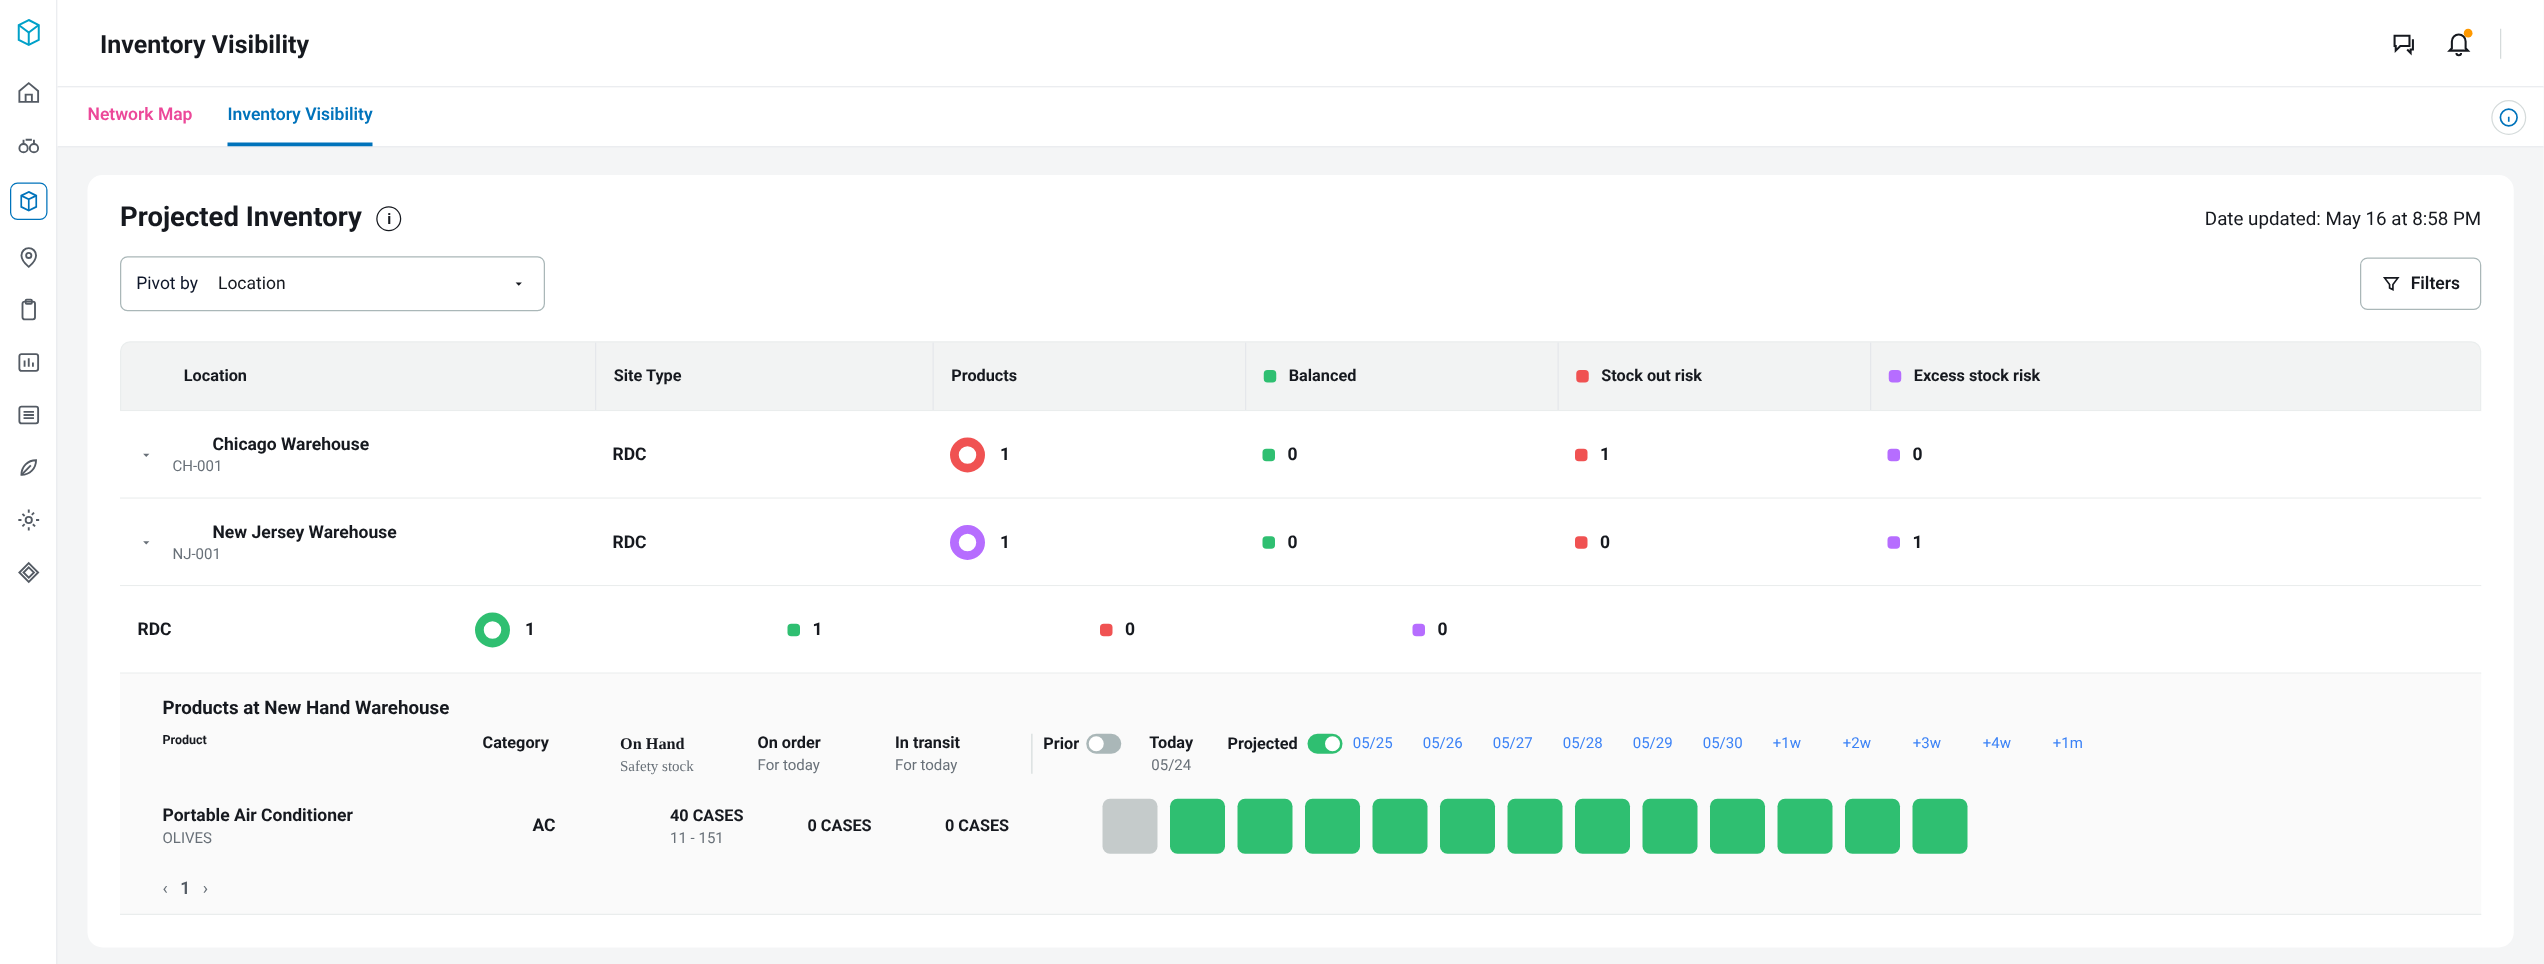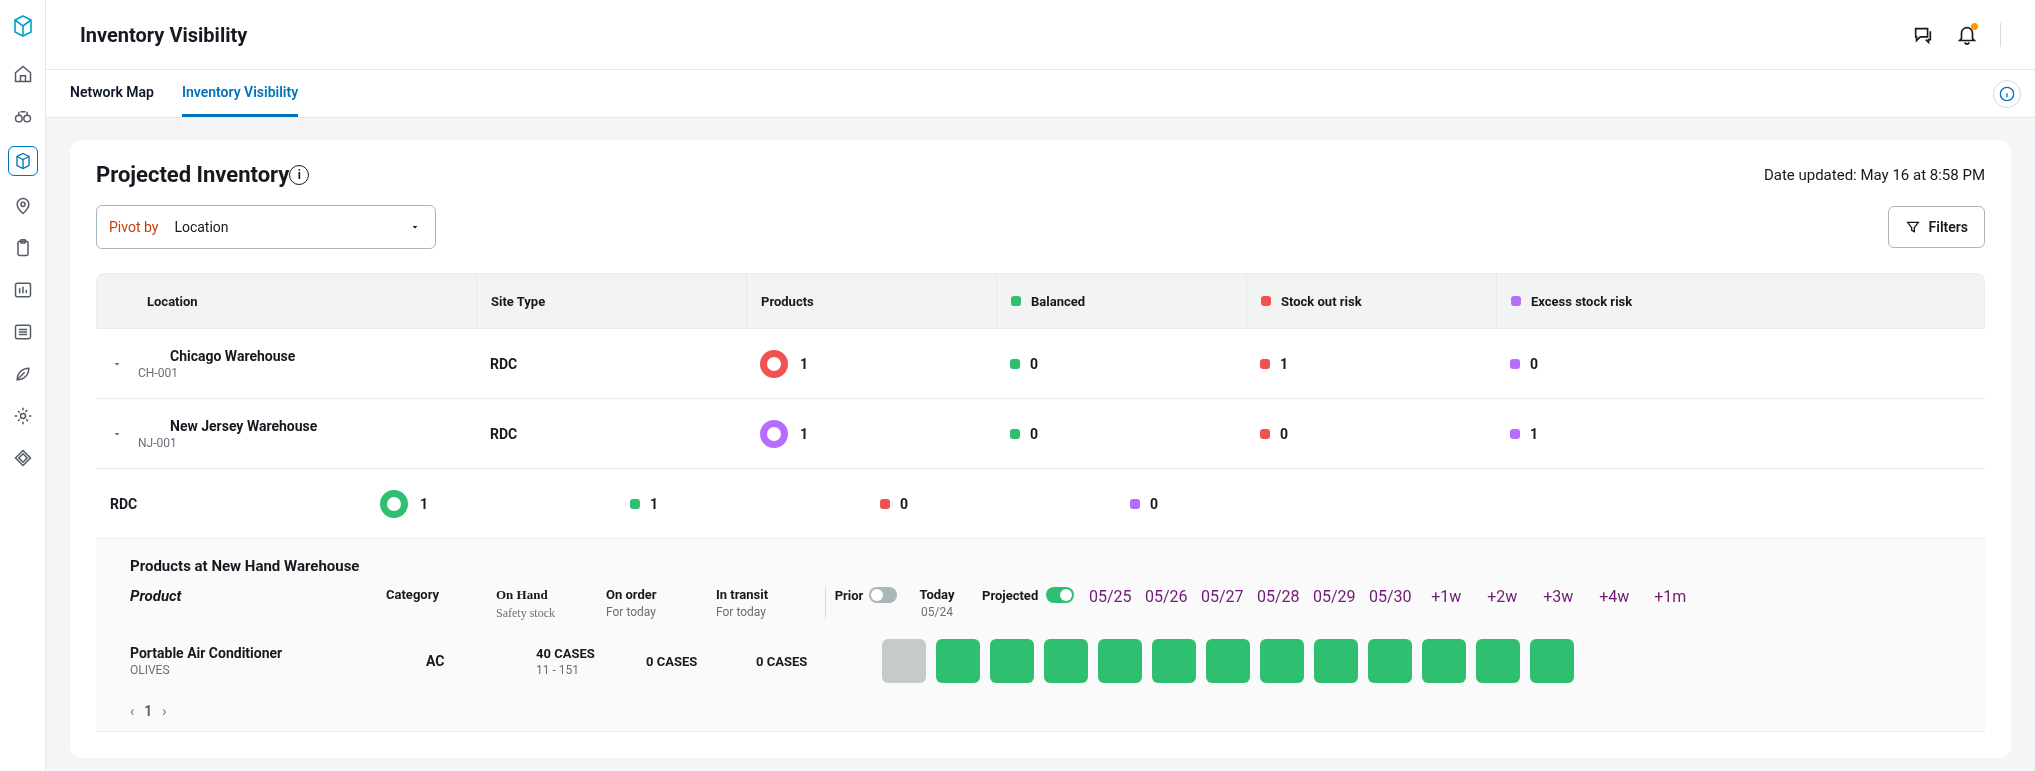--- a/index.html
+++ b/index.html
@@ -19,37 +19,37 @@
   
   .topbar { height:70px; background:#fff; border-bottom:1px solid #e5e7eb; display:flex; align-items:center; padding:0 34px; }
   .page-title { font-size:20px; font-weight:700; }
   .topbar-right { margin-left:auto; display:flex; align-items:center; gap:22px; }
   .top-icon { width:22px; height:22px; color:#16191f; cursor:pointer; position:relative; }
   .notif-dot { position:absolute; top:-1px; right:0; width:7px; height:7px; background:#ff9900; border-radius:50%; }
   .top-divider { width:1px; height:24px; background:#d5dbdb; }
 
   
   .tabbar { height:48px; background:#fff; border-bottom:1px solid #e5e7eb; display:flex; align-items:center; padding:0 14px 0 24px; gap:28px; }
-  .tab { color:#0f172a; font-weight:600; font-size:14px; height:100%; display:flex; align-items:center; cursor:pointer; border-bottom:3px solid transparent; }
+  .tab { color:#ec4899; font-weight:600; font-size:14px; height:100%; display:flex; align-items:center; cursor:pointer; border-bottom:3px solid transparent; }
   .tab.active { color:#0073bb; border-bottom-color:#0073bb; }
   .tabbar-right { margin-left:auto; }
   .info-btn { width:28px; height:28px; border:1px solid #d5dbdb; border-radius:50%; display:flex; align-items:center; justify-content:center; color:#0073bb; cursor:pointer; }
 
   
   .content { padding:22px 24px; }
   .card { background:#fff; border-radius:12px; padding:22px 26px 26px; }
-  .card-head { display:flex; align-items:center; }
+  .card-head { display:flex; align-items:center; gap:12px; }
   .section-title { font-size:22px; font-weight:700; }
   .info-small { width:20px; height:20px; border:1.5px solid #16191f; border-radius:50%; display:inline-flex; align-items:center; justify-content:center; font-size:12px; font-weight:700; cursor:pointer; }
   .date-updated { margin-left:auto; font-size:15px; }
   .date-updated b { font-weight:400;margin-left:12px; }
   
   .controls-row { display:flex; align-items:center; margin-top:18px; }
   .pivot { display:flex; align-items:center; gap:16px; border:1px solid #aab7b8; border-radius:6px; height:44px; padding:0 14px 0 12px; min-width:340px; cursor:pointer; }
-  .pivot-label { color:#c2410c; font-size:14px; }
+  .pivot-label { color:#0f172a; font-size:14px; }
   .pivot-value { font-size:14px; flex:1; }
   .filters-btn { margin-left:auto; display:flex; align-items:center; gap:8px; border:1px solid #aab7b8; border-radius:6px; height:42px; padding:0 16px; cursor:pointer; font-weight:600; }
   
   
   .tbl { margin-top:24px; width:100%; }
   .tbl-head { display:flex; align-items:center; background:#f2f3f3; border:1px solid #eaeded; border-radius:8px 8px 0 0; height:56px; font-weight:700; font-size:13px; }
   .col { padding:0 14px; display:flex; align-items:center; gap:10px; }
   .c-loc { width:380px; padding-left:50px; border-right:1px solid #e5e7eb; height:100%; }
   .c-site { width:270px; border-right:1px solid #e5e7eb; height:100%; }
   .c-prod { width:250px; border-right:1px solid #e5e7eb; height:100%; }
@@ -75,37 +75,37 @@
   .donut.green { border-color:#2fbf71; }
   .row-bal { width:250px; padding:0 14px; display:flex; align-items:center; gap:10px; }
   .row-out { width:250px; padding:0 14px; display:flex; align-items:center; gap:10px; }
   .row-exc { flex:1; padding:0 14px; display:flex; align-items:center; gap:10px; }
   .rval { font-weight:700; }
   
   
   .subpanel { background:#fafafa; border-bottom:1px solid #eaeded; padding:18px 26px 12px 34px; }
   .sub-title { font-weight:700; font-size:15px; margin-bottom:12px; }
   .sub-head { display:flex; align-items:flex-start; }
-  .sh-prod { width:256px; font-weight:700; font-size:15px;font-style:italic; }
+  .sh-prod { width:256px; font-weight:700; font-size:10px; }
   .sh-cat  { width:110px; font-weight:700; font-size:13px; }
   .sh-onhand { width:110px;font-family:Liberation Serif, serif; }
   .sh-onorder { width:110px; }
   .sh-intransit { width:110px; border-right:1px solid #d5dbdb; padding-right:12px; }
   .sh-label { font-weight:700; font-size:13px; }
   .sh-sub { color:#687078; font-size:12px; margin-top:3px; }
   .sh-prior { width:80px; display:flex; align-items:center; gap:6px; justify-content:center; font-weight:700; font-size:13px; }
   .toggle { width:28px; height:16px; background:#aab7b8; border-radius:8px; position:relative; cursor:pointer; }
   .toggle::after { content:''; position:absolute; left:2px; top:2px; width:12px; height:12px; background:#fff; border-radius:50%; }
   .toggle.on { background:#2fbf71; }
   .toggle.on::after { left:auto; right:2px; }
   .sh-today { width:62px; text-align:center; }
   .sh-today .sh-label { font-size:13px; }
   .sh-projected { display:flex; align-items:center; gap:8px; font-weight:700; font-size:13px; margin-left:14px; }
   .sh-dates { display:flex; gap: 0; margin-left:8px; }
-  .sh-date { width:56px; text-align:center; font-size:16px; color:#701a75; }
+  .sh-date { width:56px; text-align:left; font-size:12px; color:#3b82f6; }
   
   .sub-row { display:flex; align-items:center; margin-top:18px; padding-bottom:8px; }
   .sr-prod { width:296px; }
   .sr-name { font-weight:700; }
   .sr-code { color:#687078; font-size:12px; margin-top:2px; }
   .sr-cat { width:110px; font-weight:700; }
   .sr-onhand { width:110px; }
   .sr-val { font-weight:700; font-size:13px; }
   .sr-sub { color:#687078; font-size:12px; margin-top:2px; }
   .sr-onorder { width:110px; font-weight:700; font-size:13px; }

